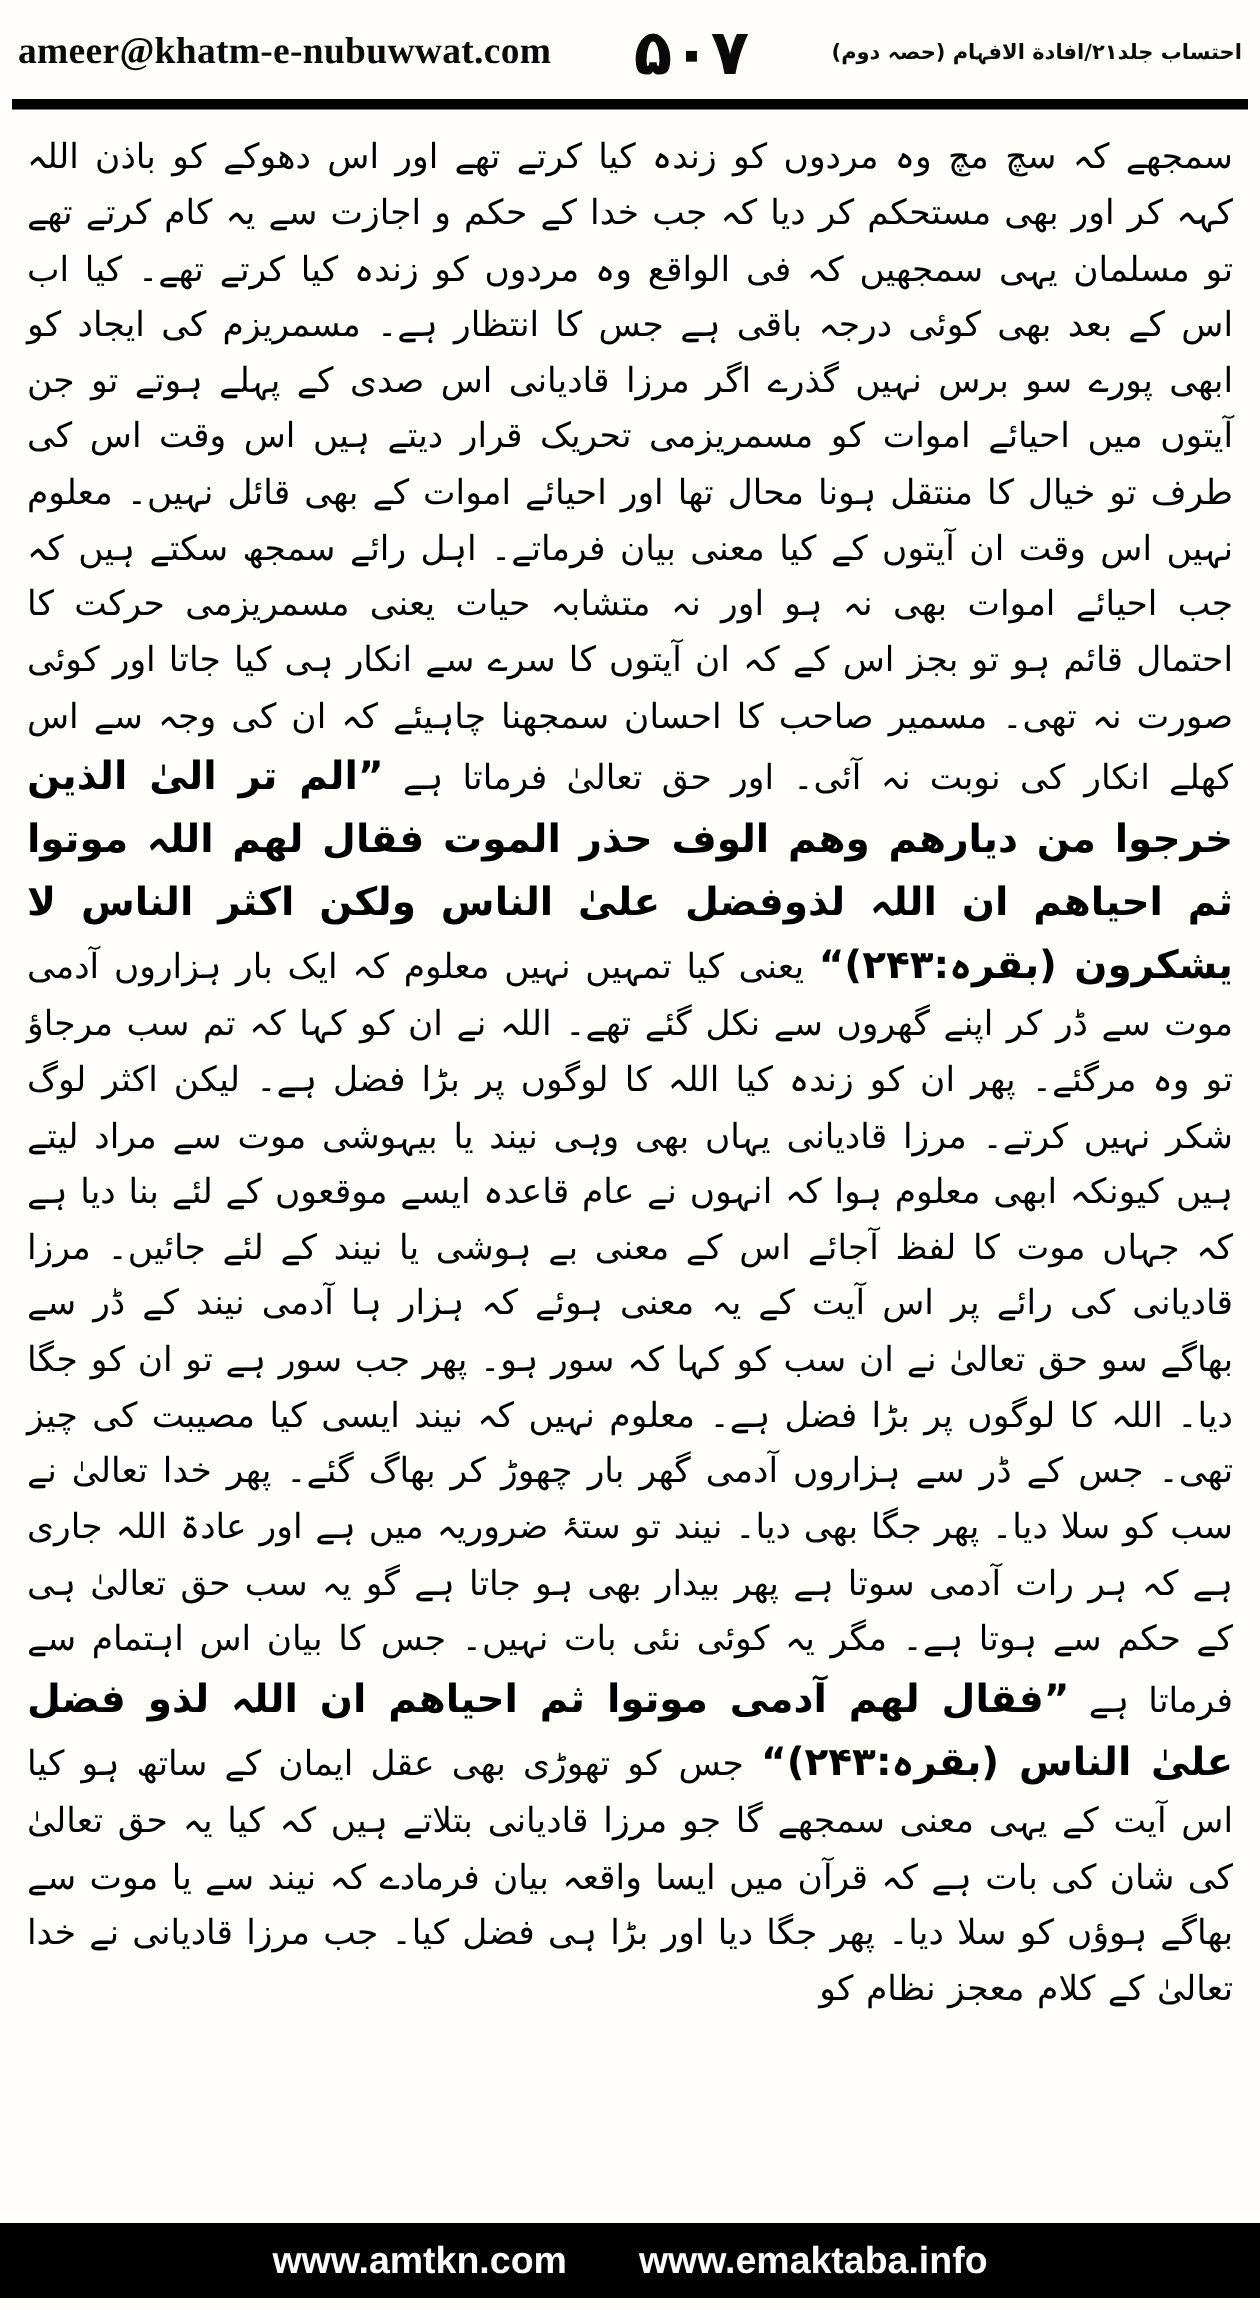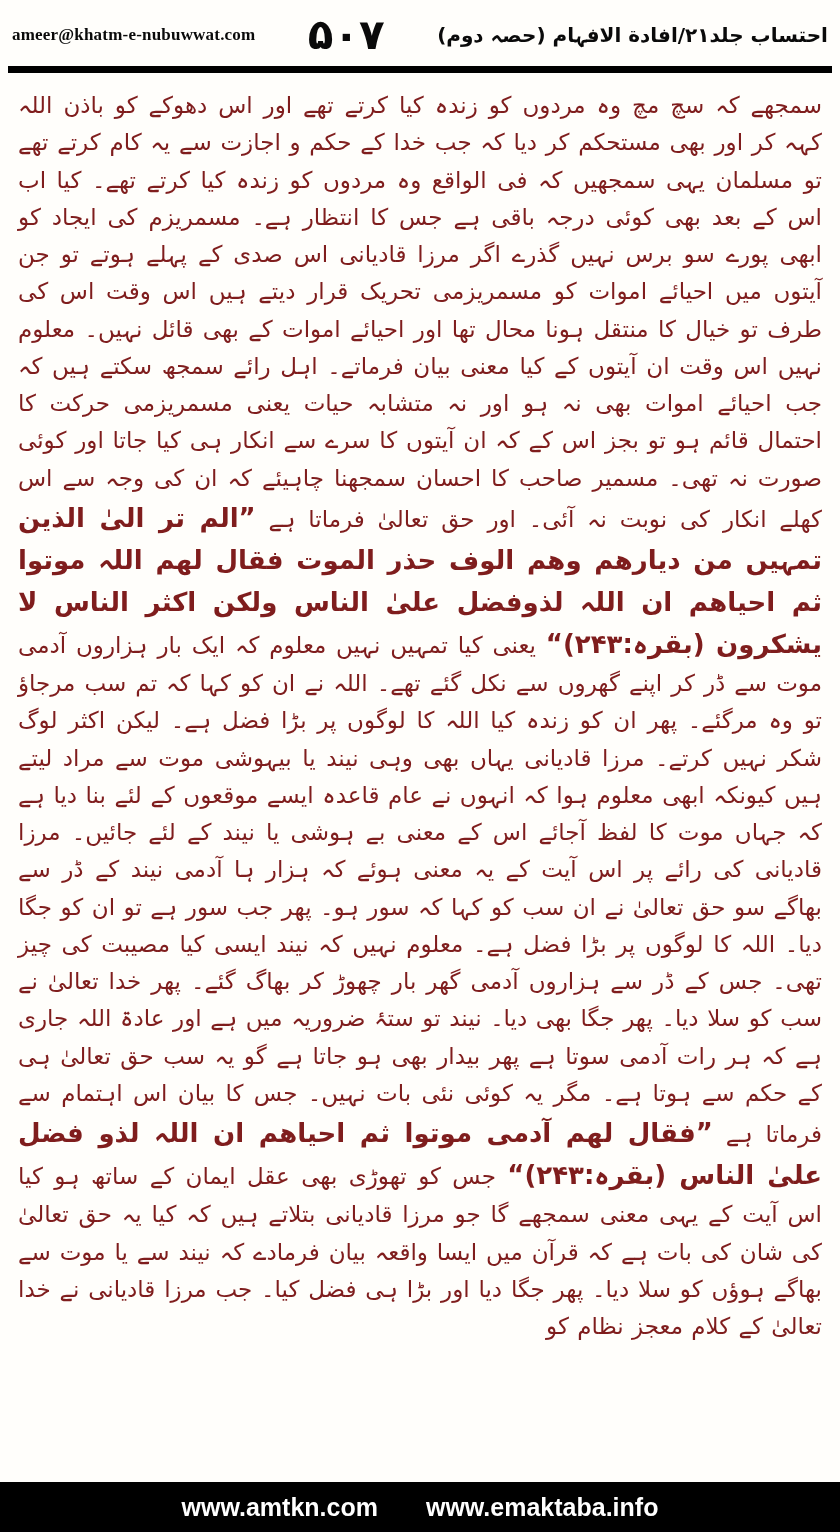--- a/index.html
+++ b/index.html
@@ -17,55 +17,55 @@
   
   .header {
     display: flex;
     justify-content: space-between;
     align-items: center;
     padding: 10px 12px 4px 12px;
   }
   .email {
     font-family: "Liberation Serif", serif;
     font-weight: bold;
-    font-size: 17px;
+    font-size: 25px;
     letter-spacing: 0.2px;
     direction: ltr;
   }
   .page-num {
     font-family: "DejaVu Sans", sans-serif;
     font-weight: bold;
     font-size: 42px;
     direction: rtl;
     padding: 0 6px;
   }
   .book-title {
     direction: rtl;
     font-family: "DejaVu Sans", sans-serif;
     font-weight: bold;
-    font-size: 20px;
+    font-size: 14px;
     text-align: right;
     white-space: nowrap;
   }
   .rule {
     height: 7px;
     background: #000;
     margin: 3px 8px 0 8px;
   }
   
   .body-text {
     direction: rtl;
     unicode-bidi: embed;
     text-align: justify;
     padding: 14px 18px 0 18px;
     font-size: 23px;
     line-height: 1.62;
     word-spacing: 1px;
   }
-  .seg { color: #7f1d1d; }
+  .seg { color: #000000; }
   .seg.arabic {
     font-weight: bold;
     font-size: 26px;
   }
   
   .footer {
     position: absolute;
     left: 0;
     right: 0;
     bottom: 8px;
@@ -94,21 +94,21 @@
   <header class="header">
     <div class="email">ameer@khatm-e-nubuwwat.com</div>
     <div class="page-num">۵۰۷</div>
     <div class="book-title">احتساب جلد۲۱/افادة الافہام (حصہ دوم)</div>
   </header>
 
   <div class="rule"></div>
 
   <main class="body-text">
     <span class="seg">سمجھے کہ سچ مچ وہ مردوں کو زندہ کیا کرتے تھے اور اس دھوکے کو باذن اللہ کہہ کر اور بھی مستحکم کر دیا کہ جب خدا کے حکم و اجازت سے یہ کام کرتے تھے تو مسلمان یہی سمجھیں کہ فی الواقع وہ مردوں کو زندہ کیا کرتے تھے۔ کیا اب اس کے بعد بھی کوئی درجہ باقی ہے جس کا انتظار ہے۔ مسمریزم کی ایجاد کو ابھی پورے سو برس نہیں گذرے اگر مرزا قادیانی اس صدی کے پہلے ہوتے تو جن آیتوں میں احیائے اموات کو مسمریزمی تحریک قرار دیتے ہیں اس وقت اس کی طرف تو خیال کا منتقل ہونا محال تھا اور احیائے اموات کے بھی قائل نہیں۔ معلوم نہیں اس وقت ان آیتوں کے کیا معنی بیان فرماتے۔ اہل رائے سمجھ سکتے ہیں کہ جب احیائے اموات بھی نہ ہو اور نہ متشابہ حیات یعنی مسمریزمی حرکت کا احتمال قائم ہو تو بجز اس کے کہ ان آیتوں کا سرے سے انکار ہی کیا جاتا اور کوئی صورت نہ تھی۔ مسمیر صاحب کا احسان سمجھنا چاہیئے کہ ان کی وجہ سے اس کھلے انکار کی نوبت نہ آئی۔ اور حق تعالیٰ فرماتا ہے</span>
-    <span class="seg arabic">”الم تر الیٰ الذین تمہیں من دیارھم وھم الوف حذر الموت فقال لھم اللہ موتوا ثم احیاھم ان اللہ لذوفضل علیٰ الناس ولکن اکثر الناس لا یشکرون (بقرہ:۲۴۳)“</span>
+    <span class="seg arabic">”الم تر الیٰ الذین خرجوا من دیارھم وھم الوف حذر الموت فقال لھم اللہ موتوا ثم احیاھم ان اللہ لذوفضل علیٰ الناس ولکن اکثر الناس لا یشکرون (بقرہ:۲۴۳)“</span>
     <span class="seg">یعنی کیا تمہیں نہیں معلوم کہ ایک بار ہزاروں آدمی موت سے ڈر کر اپنے گھروں سے نکل گئے تھے۔ اللہ نے ان کو کہا کہ تم سب مرجاؤ تو وہ مرگئے۔ پھر ان کو زندہ کیا اللہ کا لوگوں پر بڑا فضل ہے۔ لیکن اکثر لوگ شکر نہیں کرتے۔ مرزا قادیانی یہاں بھی وہی نیند یا بیہوشی موت سے مراد لیتے ہیں کیونکہ ابھی معلوم ہوا کہ انہوں نے عام قاعدہ ایسے موقعوں کے لئے بنا دیا ہے کہ جہاں موت کا لفظ آجائے اس کے معنی بے ہوشی یا نیند کے لئے جائیں۔ مرزا قادیانی کی رائے پر اس آیت کے یہ معنی ہوئے کہ ہزار ہا آدمی نیند کے ڈر سے بھاگے سو حق تعالیٰ نے ان سب کو کہا کہ سور ہو۔ پھر جب سور ہے تو ان کو جگا دیا۔ اللہ کا لوگوں پر بڑا فضل ہے۔ معلوم نہیں کہ نیند ایسی کیا مصیبت کی چیز تھی۔ جس کے ڈر سے ہزاروں آدمی گھر بار چھوڑ کر بھاگ گئے۔ پھر خدا تعالیٰ نے سب کو سلا دیا۔ پھر جگا بھی دیا۔ نیند تو ستۂ ضروریہ میں ہے اور عادۃ اللہ جاری ہے کہ ہر رات آدمی سوتا ہے پھر بیدار بھی ہو جاتا ہے گو یہ سب حق تعالیٰ ہی کے حکم سے ہوتا ہے۔ مگر یہ کوئی نئی بات نہیں۔ جس کا بیان اس اہتمام سے فرماتا ہے</span>
     <span class="seg arabic">”فقال لھم آدمی موتوا ثم احیاھم ان اللہ لذو فضل علیٰ الناس (بقرہ:۲۴۳)“</span>
     <span class="seg">جس کو تھوڑی بھی عقل ایمان کے ساتھ ہو کیا اس آیت کے یہی معنی سمجھے گا جو مرزا قادیانی بتلاتے ہیں کہ کیا یہ حق تعالیٰ کی شان کی بات ہے کہ قرآن میں ایسا واقعہ بیان فرمادے کہ نیند سے یا موت سے بھاگے ہوؤں کو سلا دیا۔ پھر جگا دیا اور بڑا ہی فضل کیا۔ جب مرزا قادیانی نے خدا تعالیٰ کے کلام معجز نظام کو</span>
   </main>
 
   <footer class="footer">
     <span class="link">www.amtkn.com</span>
     <span class="link">www.emaktaba.info</span>
   </footer>
 

